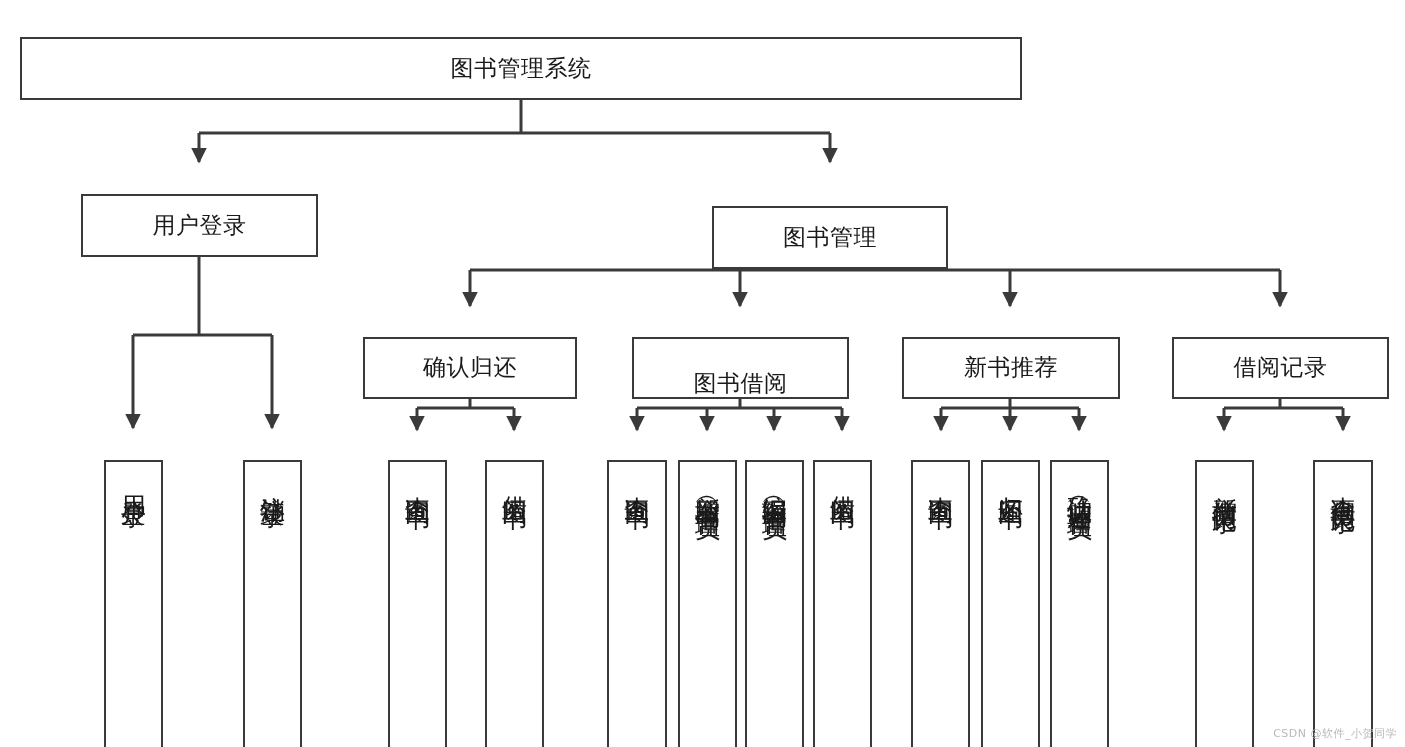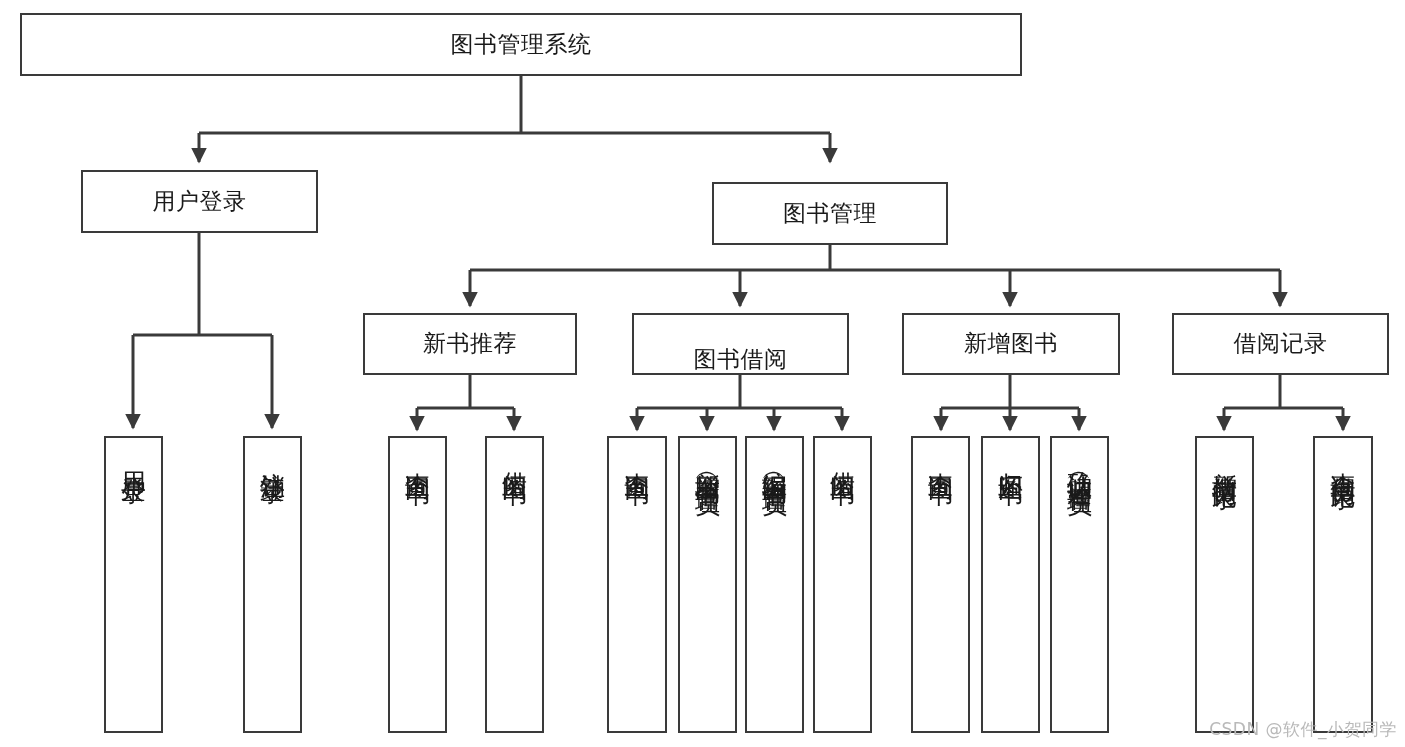--- a/index.html
+++ b/index.html
@@ -28,20 +28,21 @@
   .node {
     position: absolute;
     box-sizing: border-box;
     background: #ffffff;
     border: 2px solid #3a3a3a;
     display: flex;
     align-items: center;
     justify-content: center;
     color: #1a1a1a;
     z-index: 2;
+    margin-top: 24px;
   }
   .node .label {
     display: block;
     text-align: center;
     line-height: 1.18;
     letter-spacing: 0.5px;
   }
   .node.horiz .label {
     writing-mode: horizontal-tb;
     font-size: 23px;
@@ -54,21 +55,21 @@
     writing-mode: vertical-rl;
     text-orientation: upright;
     font-size: 25px;
     letter-spacing: 3px;
     line-height: 1;
   }
   #watermark {
     position: absolute;
     right: 8px;
     bottom: 6px;
-    font-size: 17px;
+    font-size: 11px;
     color: #b9b9b9;
     z-index: 5;
     white-space: nowrap;
     letter-spacing: 0.5px;
   }
 </style>
 </head>
 <body>
 
 <div id="diagram-root">
@@ -129,29 +130,29 @@
 
   <div class="node horiz" style="left:81px; top:170px; width:237px; height:63px;">
     <span class="label">用户登录</span>
   </div>
 
   <div class="node horiz" style="left:712px; top:182px; width:236px; height:63px;">
     <span class="label">图书管理</span>
   </div>
 
   <div class="node horiz" style="left:363px; top:313px; width:214px; height:62px;">
-    <span class="label">新书推荐</span>
+    <span class="label">确认归还</span>
   </div>
 
   <div class="node horiz" style="left:632px; top:313px; width:217px; height:62px;align-items:flex-end;">
     <span class="label">图书借阅</span>
   </div>
 
   <div class="node horiz" style="left:902px; top:313px; width:218px; height:62px;">
-    <span class="label">新增图书</span>
+    <span class="label">新书推荐</span>
   </div>
 
   <div class="node horiz" style="left:1172px; top:313px; width:217px; height:62px;">
     <span class="label">借阅记录</span>
   </div>
 
   <div class="node vert" style="left:104px; top:436px; width:59px; height:297px;">
     <span class="label">用户登录</span>
   </div>
 

